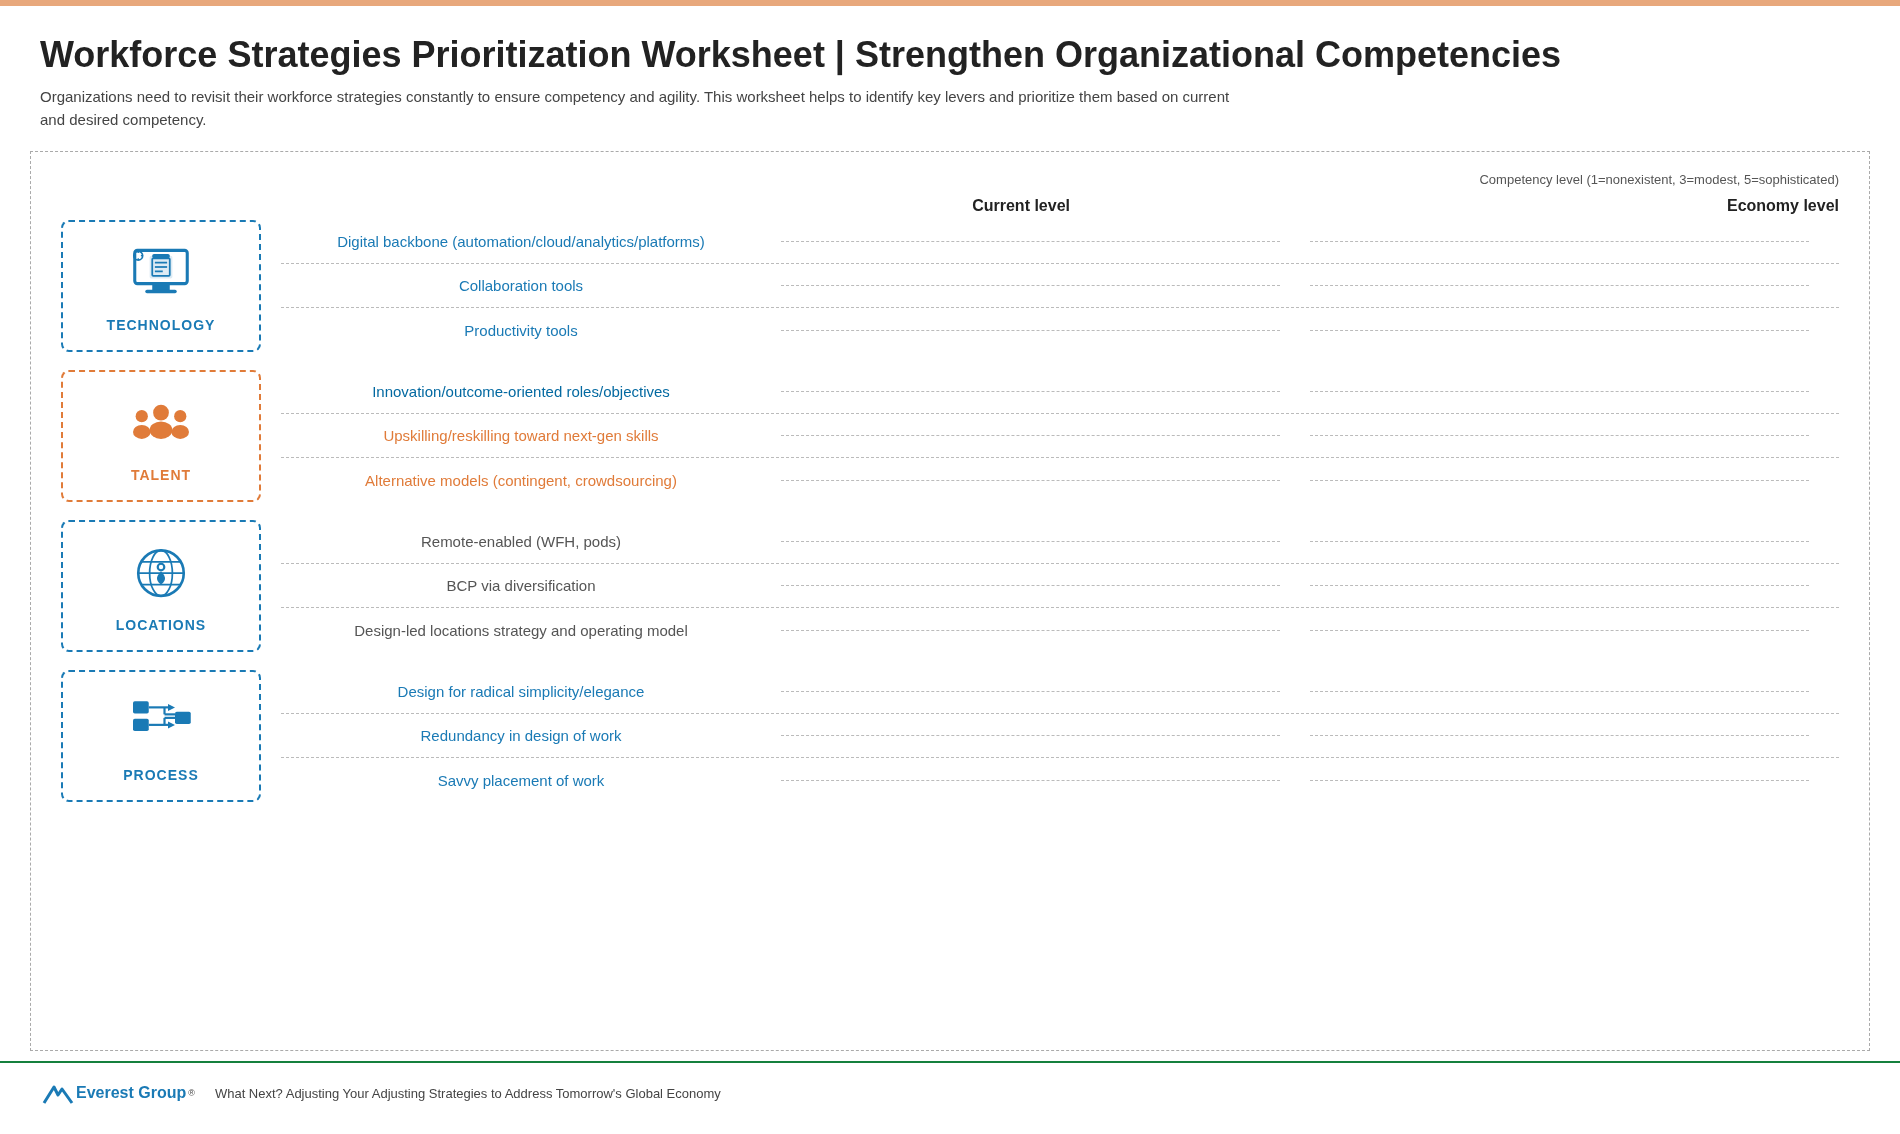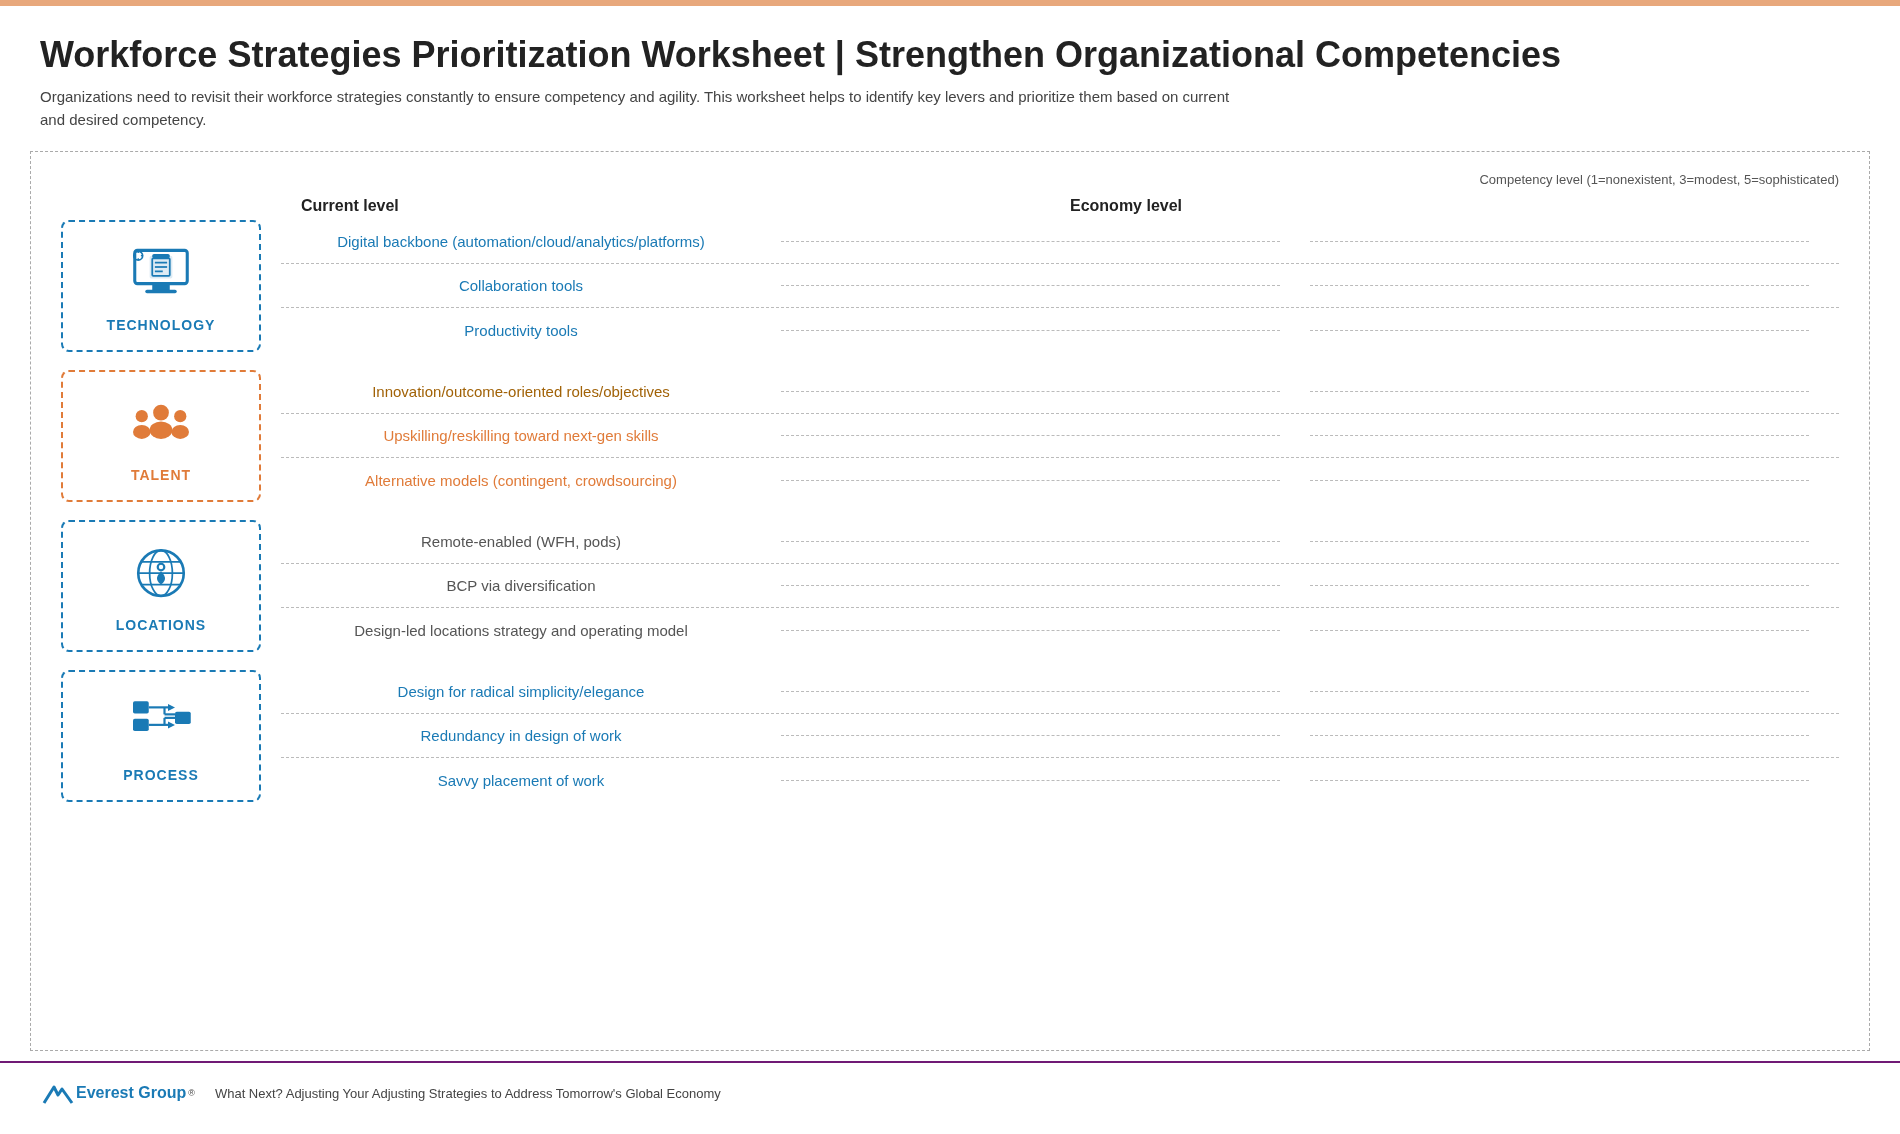--- a/index.html
+++ b/index.html
@@ -51,21 +51,21 @@
     }
 
     .column-headers {
       display: flex;
       margin-left: 240px;
       margin-bottom: 5px;
     }
 
     .col-header {
       flex: 1;
-      text-align: left;
+      text-align: right;
       font-weight: bold;
       font-size: 16px;
       color: #222;
     }
 
     .section {
       display: flex;
       align-items: stretch;
       margin-bottom: 18px;
       min-height: 130px;
@@ -123,21 +123,21 @@
     }
 
     .row-item:last-child {
       border-bottom: none;
     }
 
     .footer {
       display: flex;
       align-items: center;
       padding: 12px 40px;
-      border-top: 2px solid #701a75;
+      border-top: 2px solid #15803d;
       margin: 0 0;
     }
 
     .footer-logo {
       display: flex;
       align-items: center;
       margin-right: 20px;
     }
 
     .footer-text {
@@ -265,21 +265,21 @@
         <ellipse cx="18" cy="44" rx="10" ry="8" fill="#e07b39"></ellipse>
 
         <circle cx="62" cy="26" r="7" fill="#e07b39"></circle>
         <ellipse cx="62" cy="44" rx="10" ry="8" fill="#e07b39"></ellipse>
       </svg>
       <div class="icon-label talent-label">TALENT</div>
     </div>
     <div class="rows-container">
       <div class="row-item">
         <div class="data-row">
-          <div class="data-row-label" style="color:#a16207;">Innovation/outcome-oriented roles/objectives</div>
+          <div class="data-row-label" style="color:#0369a1;">Innovation/outcome-oriented roles/objectives</div>
           <div class="data-row-current"></div>
           <div class="data-row-desired"></div>
         </div>
       </div>
       <div class="row-item">
         <div class="data-row">
           <div class="data-row-label" style="color:#e07b39;">Upskilling/reskilling toward next-gen skills</div>
           <div class="data-row-current"></div>
           <div class="data-row-desired"></div>
         </div>

